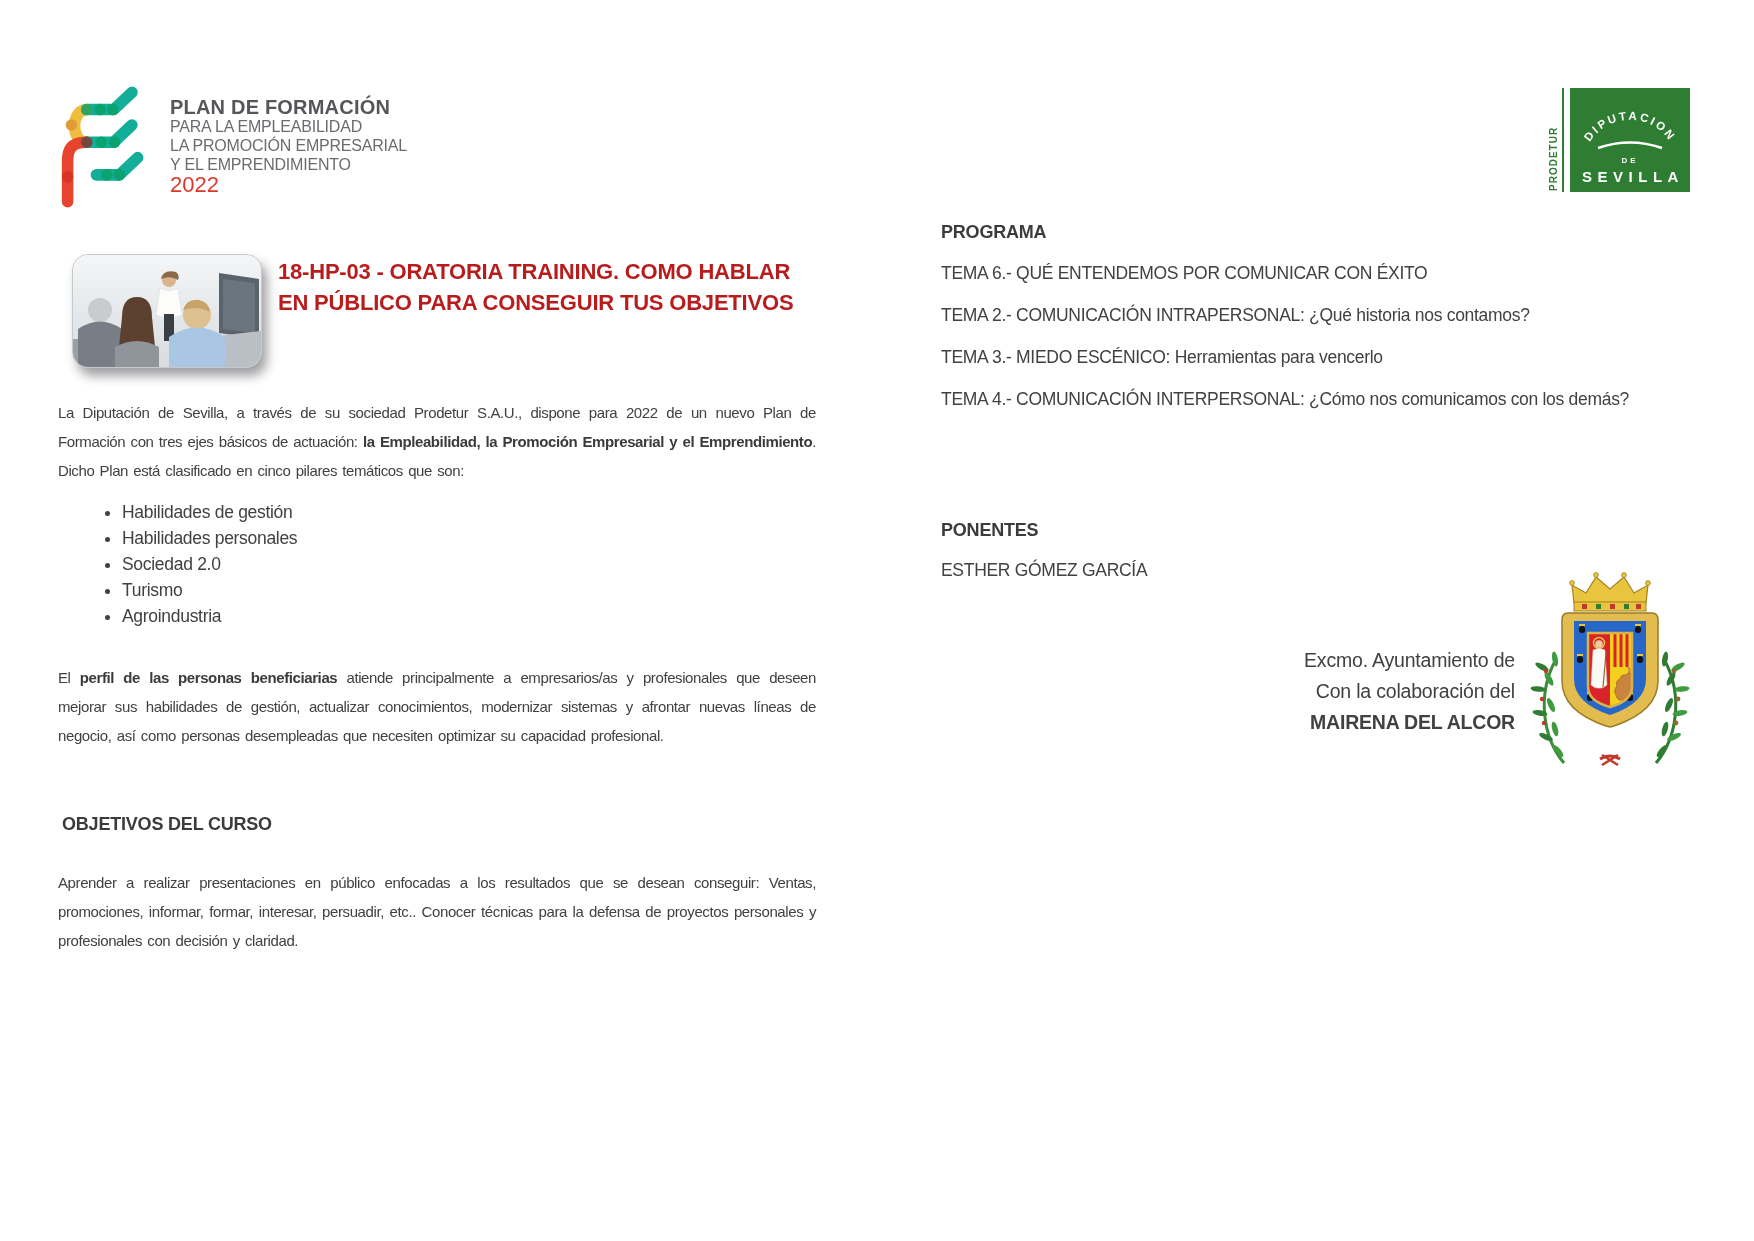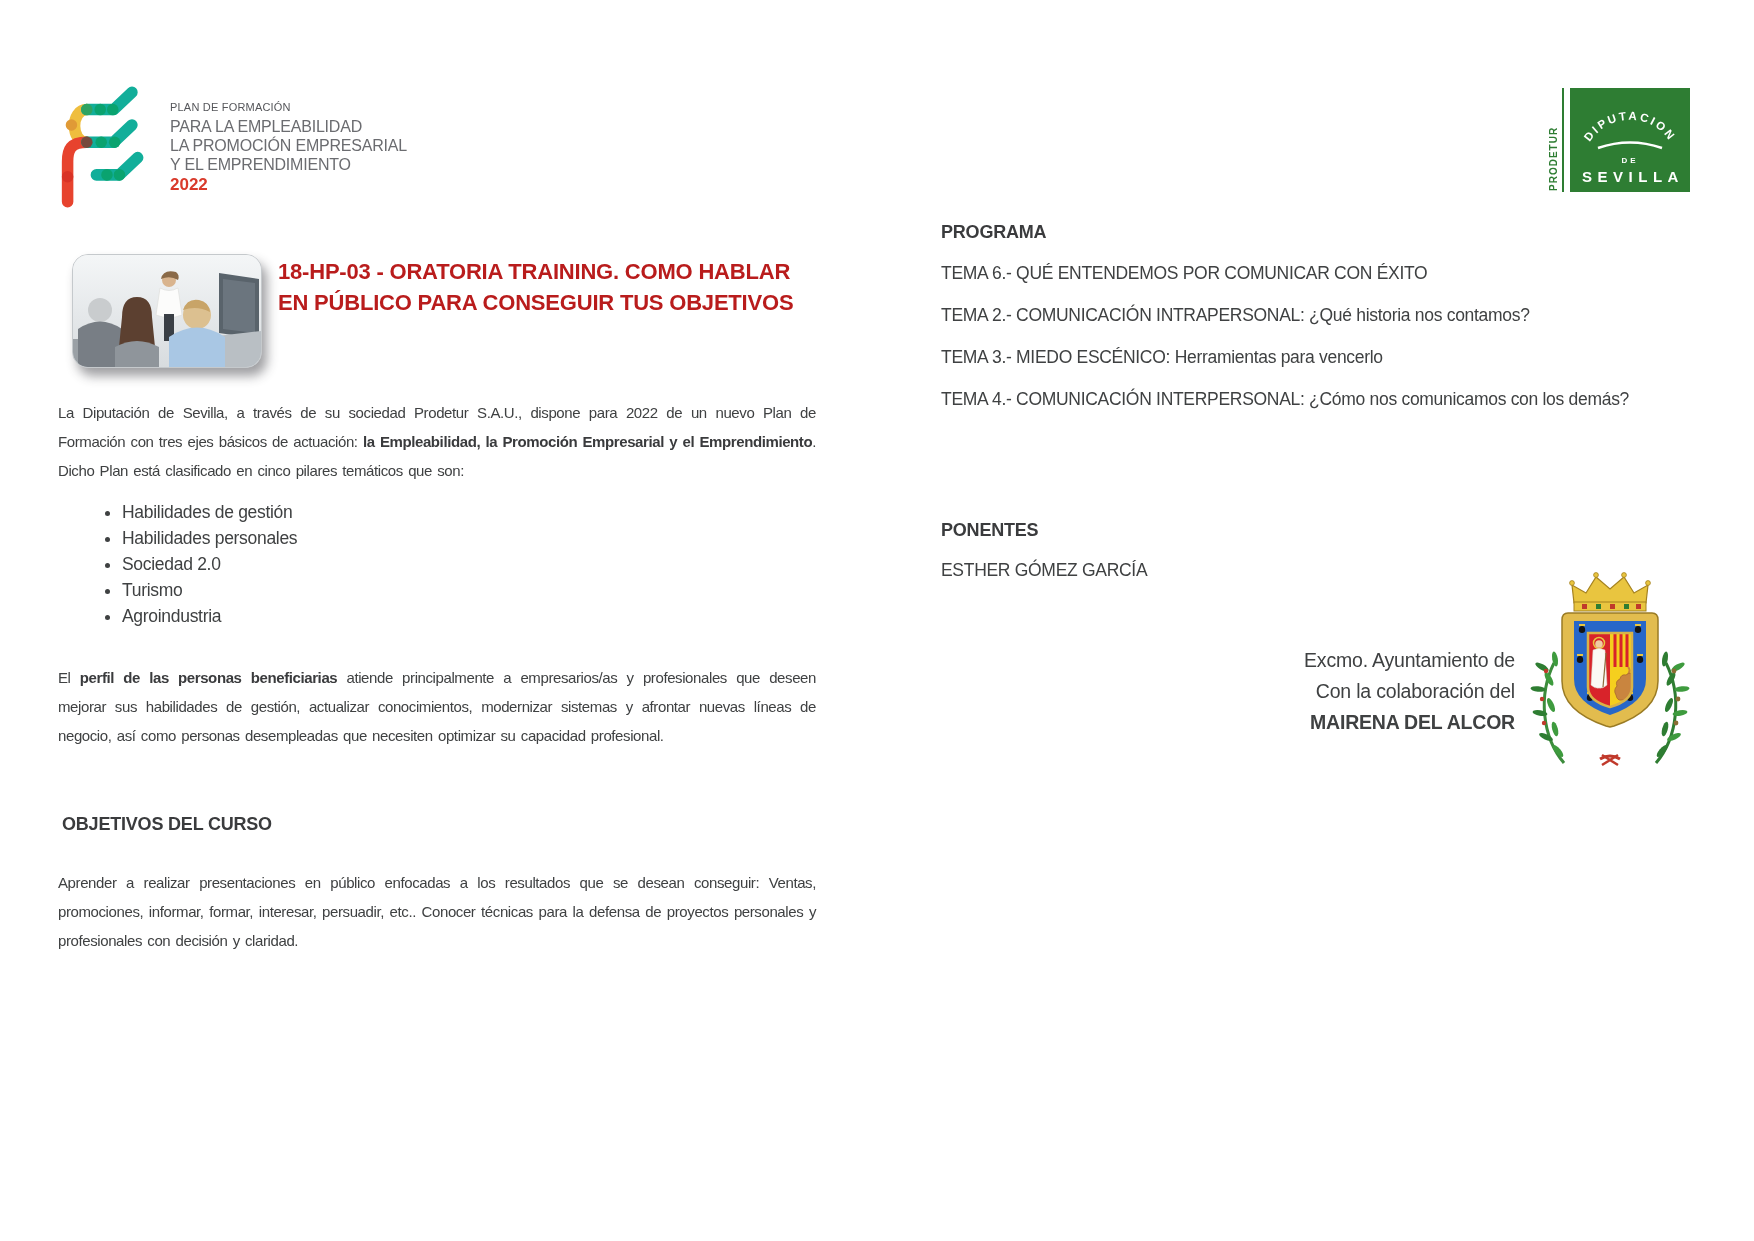--- a/index.html
+++ b/index.html
@@ -3,23 +3,23 @@
 <meta charset="utf-8">
 <style>
   html,body{margin:0;padding:0;background:#ffffff;}
   #page{
     position:relative;width:1754px;height:1241px;background:#ffffff;
     font-family:"Liberation Sans",sans-serif;color:#3F4142;overflow:hidden;
   }
   
   .plan-logo{position:absolute;left:58px;top:86px;display:flex;gap:16px;}
   .plan-logo-text{padding-top:12px;}
-  .pl-title{font-size:11px;font-weight:normal;color:#55565A;letter-spacing:.2px;line-height:19px;}
+  .pl-title{font-size:20px;font-weight:bold;color:#55565A;letter-spacing:.2px;line-height:19px;}
   .pl-line{font-size:16px;color:#6B6C70;line-height:19px;letter-spacing:-.2px;}
-  .pl-year{font-size:17px;font-weight:bold;color:#D93A2B;line-height:21px;}
+  .pl-year{font-size:22px;font-weight:normal;color:#D93A2B;line-height:21px;}
   
   .sev-logo{position:absolute;left:1548px;top:88px;display:flex;align-items:center;}
   .sev-vertical{writing-mode:vertical-rl;transform:rotate(180deg);font-size:10px;font-weight:bold;
     color:#2E7D33;letter-spacing:1px;height:102px;display:flex;align-items:center;}
   .sev-bar{width:2px;height:104px;background:#2E7D33;margin:0 5px 0 3px;}
   
   .photo{position:absolute;left:72px;top:254px;width:188px;height:112px;border-radius:16px;
     overflow:hidden;box-shadow:5px 8px 11px rgba(45,45,50,.45);border:1px solid #c5c9cc;background:#e9ecee;}
   .course-title{position:absolute;left:278px;top:256px;width:600px;font-size:22px;font-weight:bold;
     line-height:31px;color:#b91c1c;letter-spacing:-.2px;}

